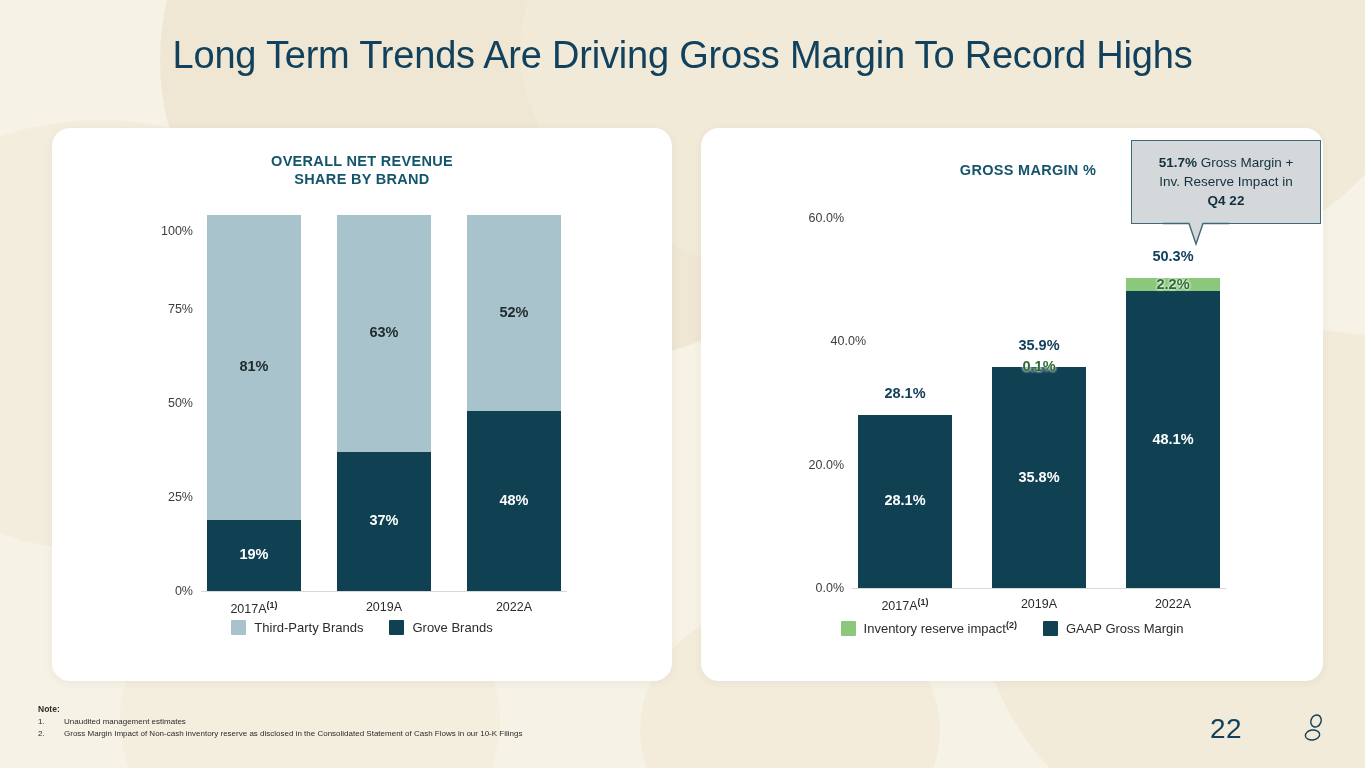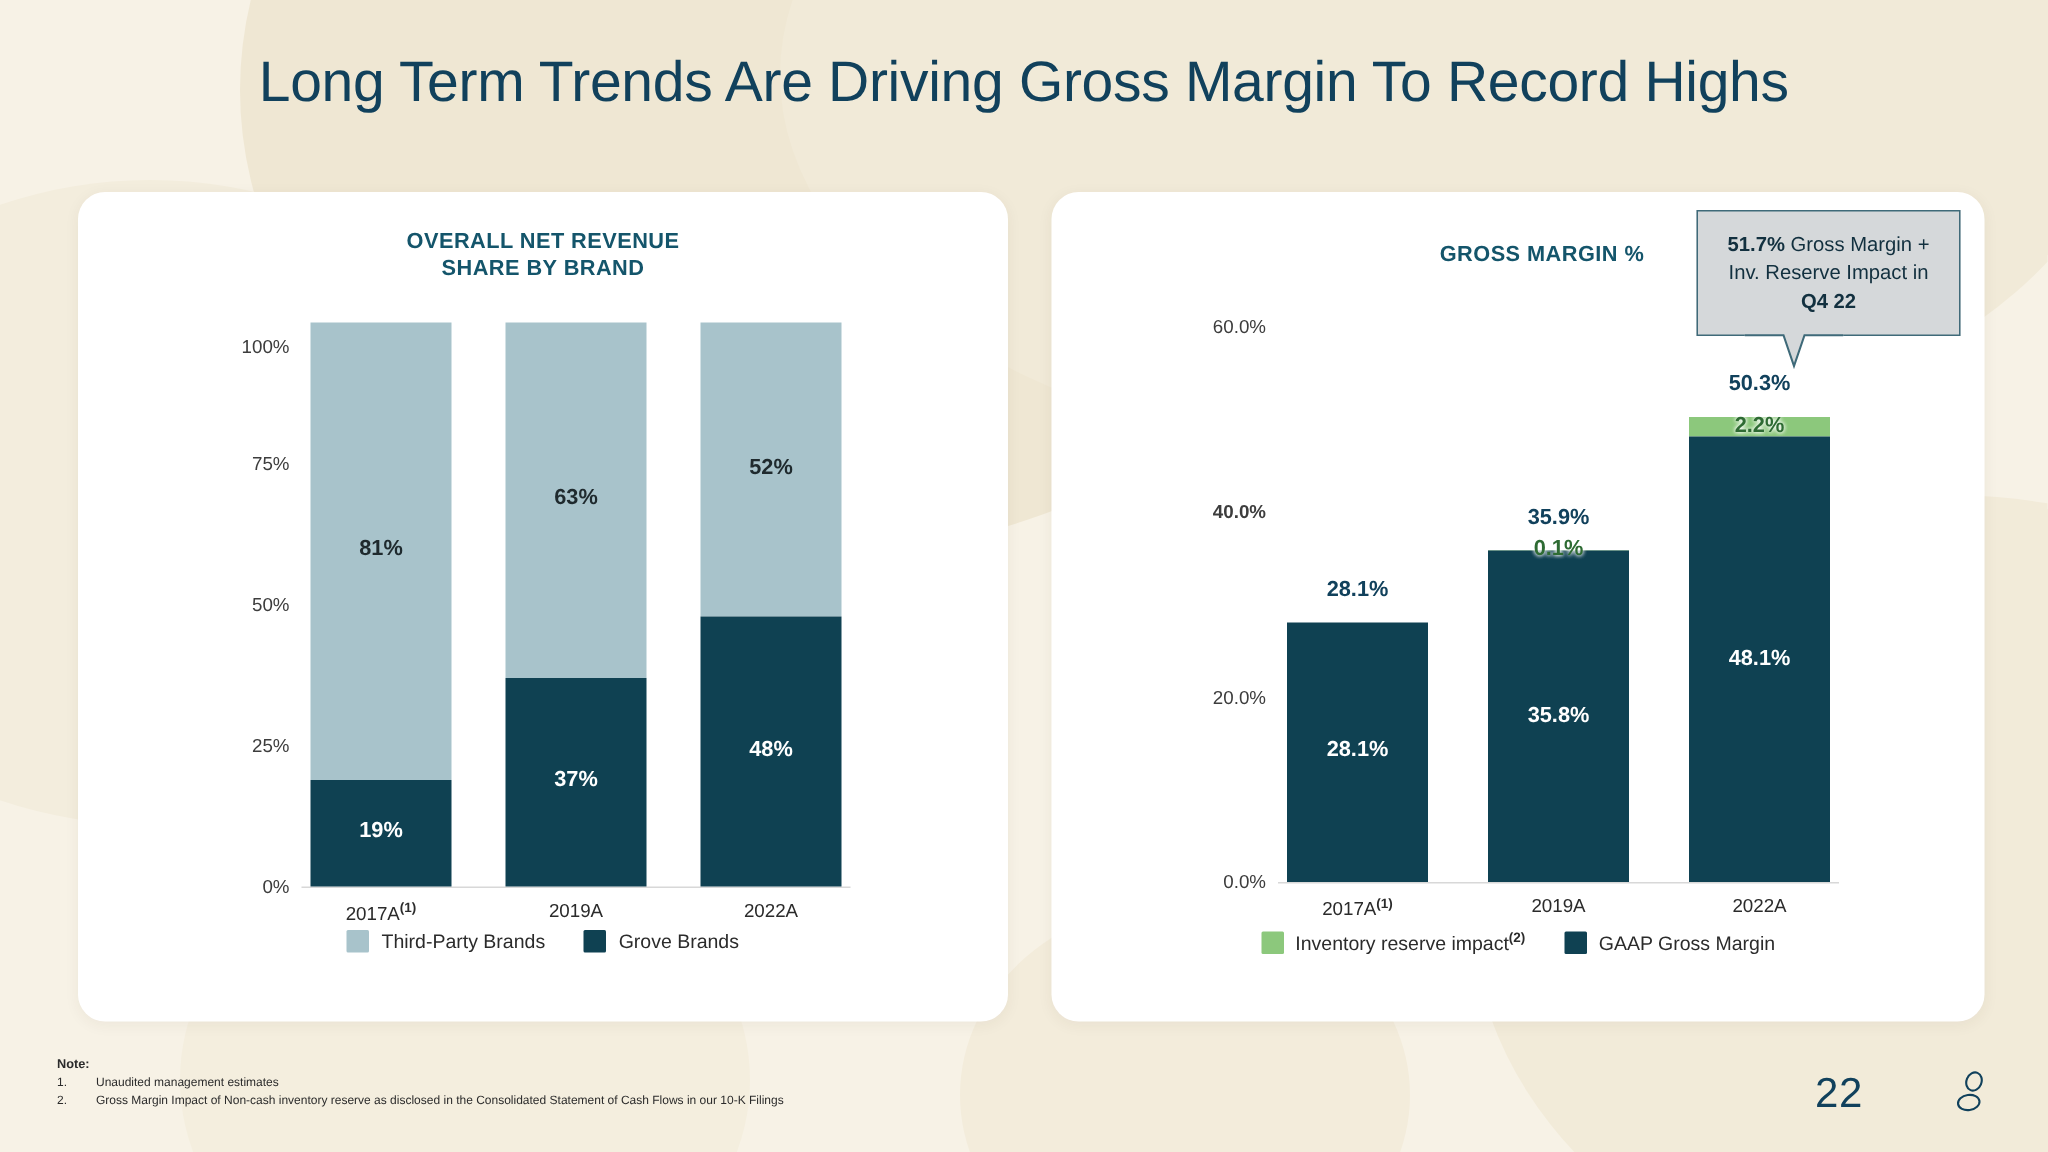--- a/index.html
+++ b/index.html
@@ -76,21 +76,21 @@
   .legend{
     position:absolute;left:0;width:100%;display:flex;justify-content:center;
     align-items:center;gap:26px;font-size:13px;color:#2b2b2b;
   }
   .legend-item{display:flex;align-items:center;gap:8px;}
   .swatch{width:15px;height:15px;display:inline-block;border-radius:1px;}
   .legend-item sup{font-size:9px;font-weight:bold;vertical-align:super;}
 
   
   .callout{
-    position:absolute;left:1131px;top:140px;width:176px;
+    position:absolute;left:1131px;top:140px;width:190px;
     background:#d5d8da;border:1.4px solid #3f6a79;
     padding:12px 10px 13px 10px;text-align:center;
     font-size:13.5px;line-height:19px;color:#12303f;
     box-sizing:border-box;
   }
   .callout-tail{
     position:absolute;left:1163px;top:222px;width:66px;height:24px;
   }
 
   
@@ -164,21 +164,21 @@
         <span>Grove Brands</span>
       </div>
     </div>
 </div>
 
 <div class="card" id="card-right">
   <div class="chart-title">GROSS MARGIN %</div>
   <div class="plot" id="plot-right" style="left: 0px; top: 0px; width: 622px; height: 500px;">
       <div class="ytick" style="top: 460px; right: 479px; width: 52px;">0.0%</div>
       <div class="ytick" style="top: 336.667px; right: 479px; width: 52px;">20.0%</div>
-      <div class="ytick" style="top: 213.333px; right: 479px; width: 52px; font-weight: bold;">40.0%</div>
+      <div class="ytick" style="top: 213.333px; right: 457px; width: 52px;">40.0%</div>
       <div class="ytick" style="top: 90px; right: 479px; width: 52px;">60.0%</div>
       <div class="axis-line" style="left: 151px; top: 460px; width: 374px;"></div>
       <div class="bar" style="left: 157px; width: 94px; top: 286.717px; height: 173.283px;">
         <div class="seg seg-dark" style="top: 0px; height: 173.283px;"></div>
         <div class="seg-lbl lbl-on-dark" style="top: 77.6417px;">28.1%</div>
       </div>
       <div class="bar-total" style="left: 157px; width: 94px; top: 256.717px;">28.1%</div>
       <div class="xlabel" style="left: 204px; top: 469px;">2017A<sup>(1)</sup></div>
       <div class="bar" style="left: 291px; width: 94px; top: 238.617px; height: 221.383px;">
         <div class="seg seg-green" style="top: 0px; height: 0.616667px;"></div>

